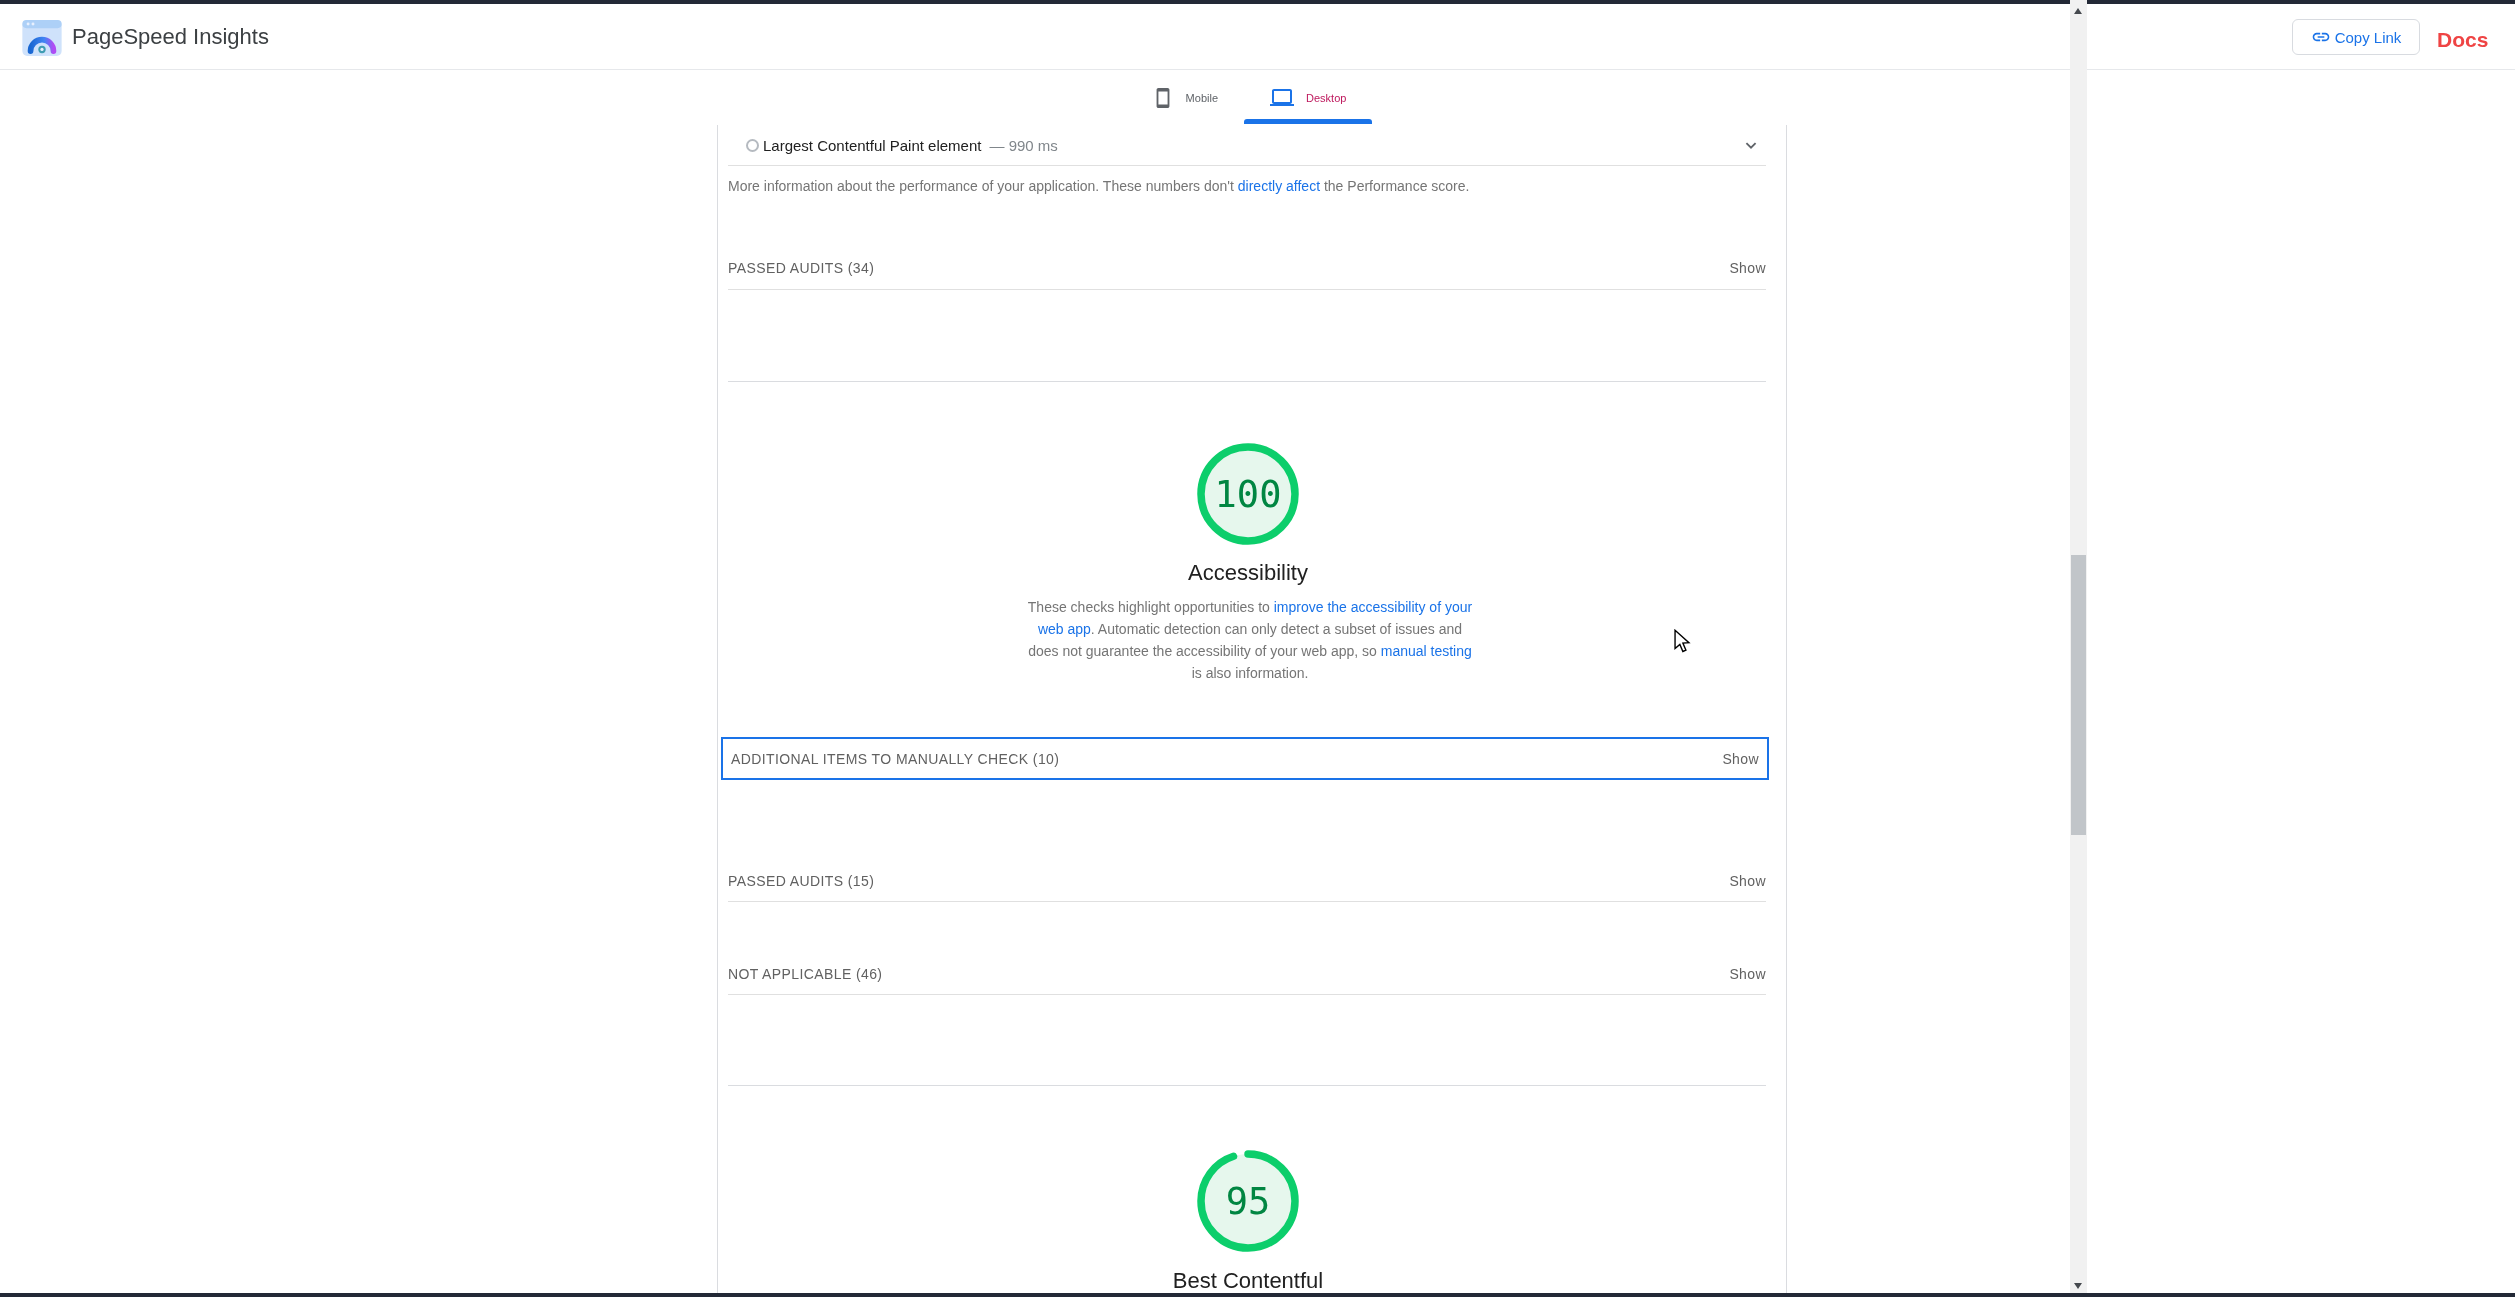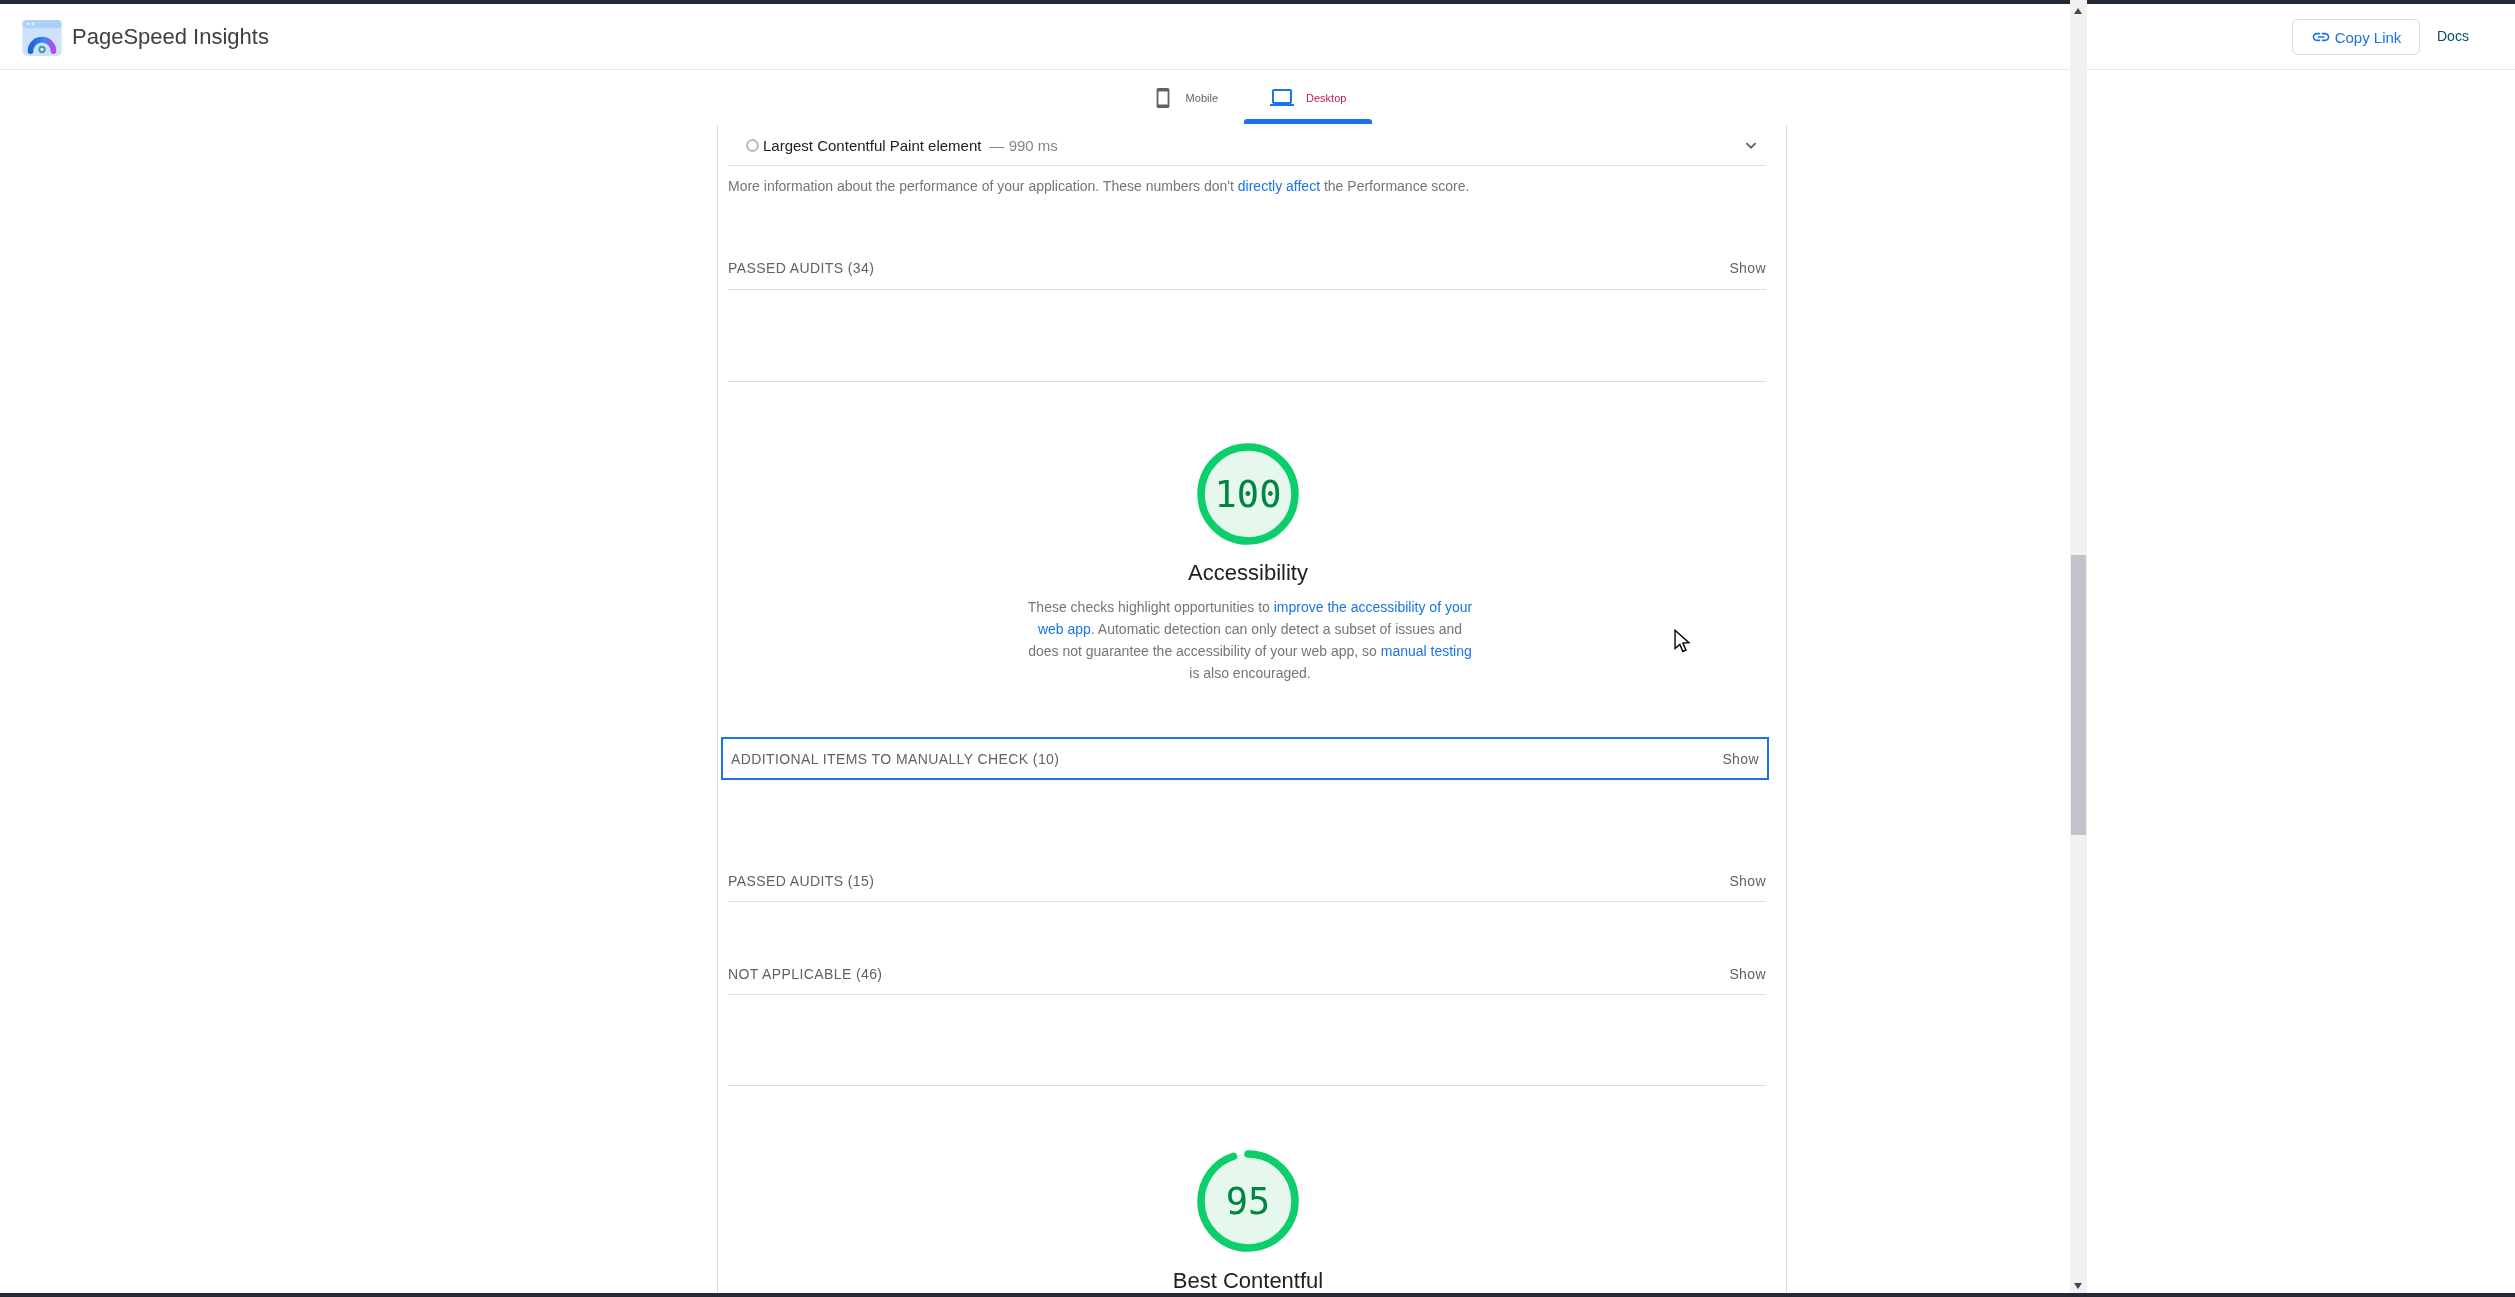--- a/index.html
+++ b/index.html
@@ -13,22 +13,22 @@
 
   
   #header { position:absolute; top:4px; left:0; width:2515px; height:66px;
     background:#fff; border-bottom:1px solid #e6e8eb; }
   #logo { position:absolute; left:22px; top:16px; width:40px; height:36px; }
   #app-title { position:absolute; left:72px; top:20px; font-size:22px; color:#3c4043; }
   #copy-link-btn { position:absolute; left:2292px; top:15px; width:128px; height:36px;
     border:1px solid #d8dbe0; border-radius:6px; background:#fff; color:#1a73e8;
     font-size:15px; font-weight:500; display:flex; align-items:center; justify-content:center;
     gap:4px; cursor:pointer; font-family:"Liberation Sans", sans-serif; }
-  #docs-link { position:absolute; left:2437px; top:24px; font-size:14px; font-weight:400;
-    color:#0c4a6e; text-decoration:none; }
+  #docs-link { position:absolute; left:2437px; top:24px; font-size:21px; font-weight:700;
+    color:#ef4444; text-decoration:none; }
 
   
   #tabbar { position:absolute; top:70px; left:0; width:2498px; height:55px;
     display:flex; align-items:center; justify-content:center; }
   .tab { position:relative; height:55px; display:flex; align-items:center;
     justify-content:center; gap:12px; padding:0 26px; font-size:11px; font-weight:500;
     cursor:pointer; }
   .tab.inactive { color:#5f6368; }
   .tab.active { color:#be185d; }
   .tab .indicator { position:absolute; bottom:1px; left:0; right:0; height:5px;
@@ -183,21 +183,21 @@
     <svg width="102" height="102" viewBox="0 0 102 102">
       <circle cx="51" cy="51" r="47" fill="#e6f7ed"></circle>
       <circle class="gauge-arc" cx="51" cy="51" r="47" fill="none" stroke="#0cce6b" stroke-width="7.5" pathLength="100" stroke-linecap="round" transform="rotate(-90 51 51)"></circle>
     </svg>
     <span class="gauge-num">100</span>
   </div>
 
   <div id="a11y-title" class="category-title">Accessibility</div>
 
   <div id="a11y-desc">
-    <span>These checks highlight opportunities to </span><a class="inline-link">improve the accessibility of your web app</a><span>. Automatic detection can only detect a subset of issues and does not guarantee the accessibility of your web app, so </span><a class="inline-link">manual testing</a><span> is also encouraged.</span>
+    <span>These checks highlight opportunities to </span><a class="inline-link">improve the accessibility of your web app</a><span>. Automatic detection can only detect a subset of issues and does not guarantee the accessibility of your web app, so </span><a class="inline-link">manual testing</a><span> is also information.</span>
   </div>
 
   <div id="manual-check-row">
     <span class="group-label">ADDITIONAL ITEMS TO MANUALLY CHECK (10)</span>
     <span class="show-link">Show</span>
   </div>
 
 
   <div id="passed-audits-15" class="group-header">
     <span class="group-label">PASSED AUDITS (15)</span>

